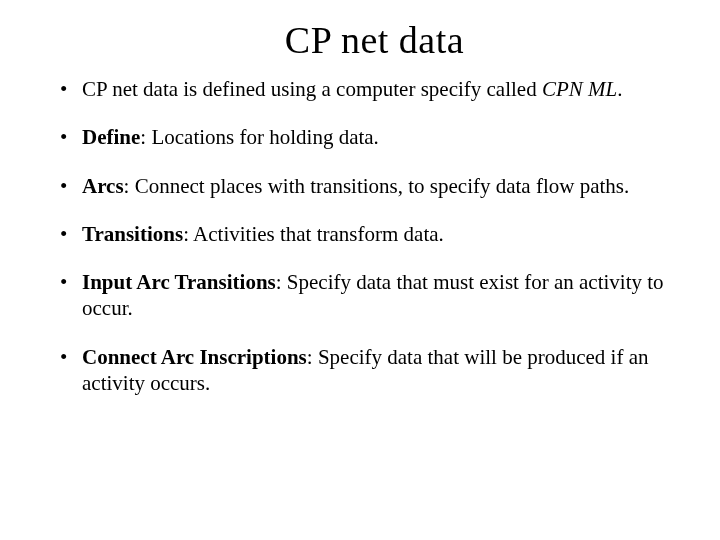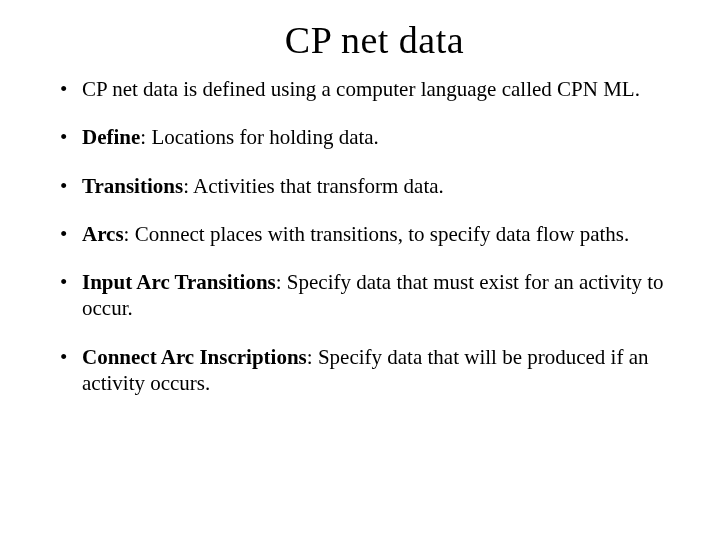--- a/index.html
+++ b/index.html
@@ -41,46 +41,47 @@
     position: absolute;
     left: 4px;
     top: 0;
     font-size: 21px;
     line-height: 1.25;
   }
   .term {
     font-weight: 700;
   }
   .ital {
+    font-style: italic;
   }
   [data-bind] { }
 </style>
 </head>
 <body>
 
 <div class="slide">
 
   <h1 class="title" data-bind="title">CP net data</h1>
 
   <ul class="bullets">
 
     <li>
-      <span data-bind="bullets.0.prefix">CP net data is defined using a computer language called </span><span class="ital" data-bind="bullets.0.emph">CPN ML</span><span data-bind="bullets.0.tail">.</span>
+      <span data-bind="bullets.0.prefix">CP net data is defined using a computer specify called </span><span class="ital" data-bind="bullets.0.emph">CPN ML</span><span data-bind="bullets.0.tail">.</span>
     </li>
 
     <li>
       <span class="term" data-bind="bullets.1.term">Define</span><span data-bind="bullets.1.rest">: Locations for holding data.</span>
     </li>
 
     <li>
-      <span class="term" data-bind="bullets.2.term">Transitions</span><span data-bind="bullets.2.rest">: Activities that transform data.</span>
+      <span class="term" data-bind="bullets.3.term">Arcs</span><span data-bind="bullets.3.rest">: Connect places with transitions, to specify data flow paths.</span>
     </li>
 
     <li>
-      <span class="term" data-bind="bullets.3.term">Arcs</span><span data-bind="bullets.3.rest">: Connect places with transitions, to specify data flow paths.</span>
+      <span class="term" data-bind="bullets.2.term">Transitions</span><span data-bind="bullets.2.rest">: Activities that transform data.</span>
     </li>
 
     <li>
       <span class="term" data-bind="bullets.4.term">Input Arc Transitions</span><span data-bind="bullets.4.rest">: Specify data that must exist for an activity to occur.</span>
     </li>
 
 
     <li>
       <span class="term" data-bind="bullets.6.term">Connect Arc Inscriptions</span><span data-bind="bullets.6.rest">: Specify data that will be produced if an activity occurs.</span>
     </li>

